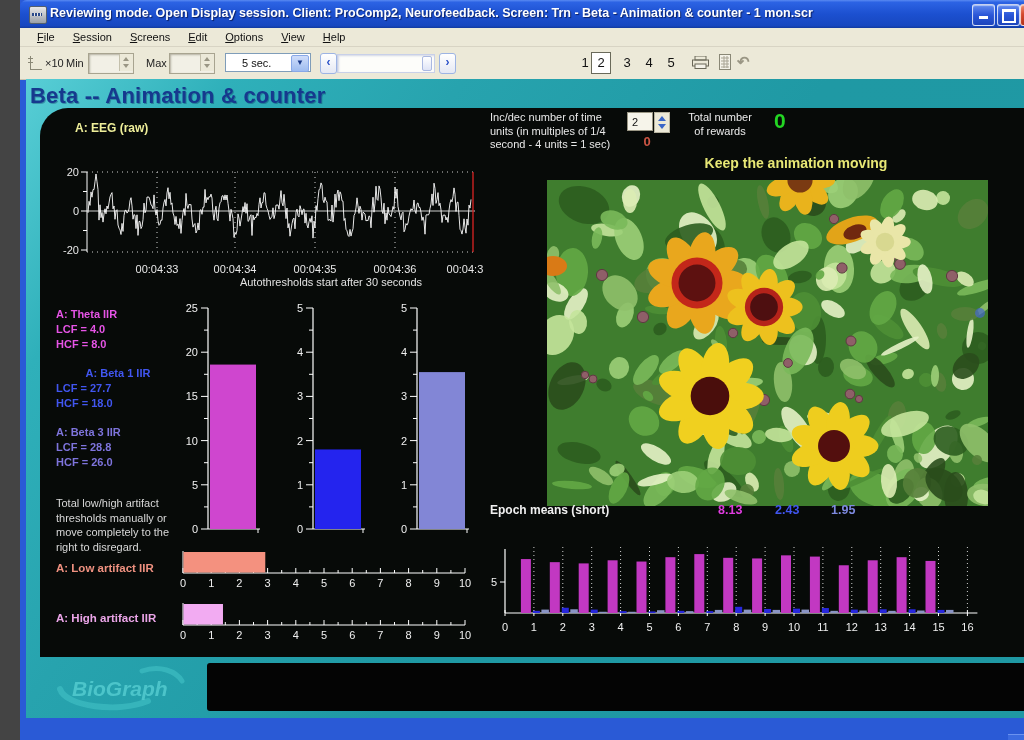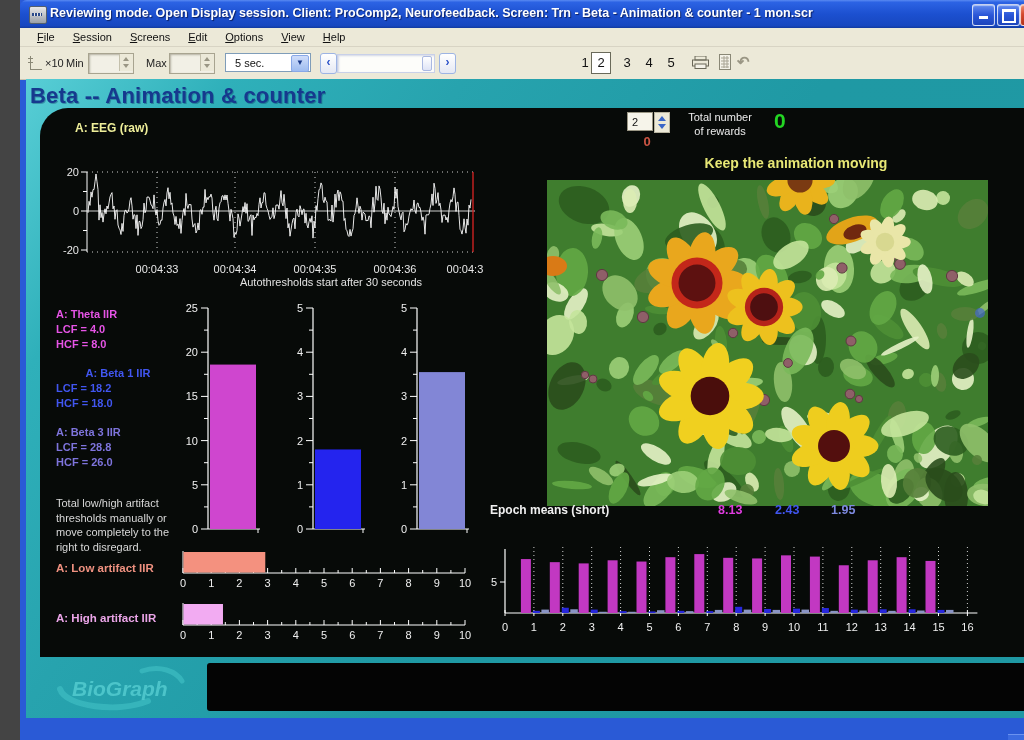--- a/index.html
+++ b/index.html
@@ -37,21 +37,21 @@
   .menu-item u{text-decoration:underline;}
   #toolbar{left:0;top:47px;width:1024px;height:32px;background:#ece9d8;border-bottom:1px solid #c8c4b4;}
   .tb-label{font-size:11px;color:#222;top:10px;}
   #axis-icon{left:10px;top:9px;width:11px;height:13px;border-left:1px solid #8a8876;border-bottom:1px solid #8a8876;}
   #axis-icon:before{content:"";position:absolute;left:-3px;top:2px;width:5px;height:1px;background:#8a8876;box-shadow:0 4px 0 #8a8876;}
   .spinbox{top:6px;width:44px;height:19px;background:#f2f0e6;border:1px solid #a8a490;
     box-shadow:inset 1px 1px 2px rgba(120,115,95,.5);}
   .spin-arrows{position:absolute;right:0;top:0;width:13px;height:17px;background:#ece9d8;border-left:1px solid #c4c0ac;}
   .spin-arrows:before{content:"";position:absolute;left:3px;top:3px;border-left:3px solid transparent;border-right:3px solid transparent;border-bottom:4px solid #9a9684;}
   .spin-arrows:after{content:"";position:absolute;left:3px;bottom:3px;border-left:3px solid transparent;border-right:3px solid transparent;border-top:4px solid #9a9684;}
-  #interval-select{left:205px;top:6px;width:86px;height:19px;background:#fff;border:1px solid #7f9db9;font-size:11px;color:#111;line-height:18px;padding-left:9px;box-sizing:border-box;}
+  #interval-select{left:205px;top:6px;width:86px;height:19px;background:#fff;border:1px solid #7f9db9;font-size:11px;color:#111;line-height:18px;padding-left:16px;box-sizing:border-box;}
   #interval-arrow{position:absolute;right:1px;top:1px;width:16px;height:15px;
     background:linear-gradient(#cfddfa,#9ebcf0);border:1px solid #88a8e8;border-radius:2px;
     color:#1a3a8a;font-size:8px;text-align:center;line-height:14px;}
   .scrollbtn{top:6px;width:15px;height:19px;background:linear-gradient(#ffffff,#e4e8f4);
     border:1px solid #9db4e4;border-radius:3px;color:#2a50c8;font-weight:bold;font-size:12px;
     text-align:center;line-height:17px;}
   #scroll-track{left:317px;top:7px;width:96px;height:17px;background:#fdfdfa;border:1px solid #c8d0e8;box-shadow:inset 1px 1px 2px rgba(150,160,200,.4);}
   #scroll-thumb{position:absolute;right:2px;top:1px;width:8px;height:13px;background:linear-gradient(#fff,#dfe4f6);border:1px solid #aab8e0;border-radius:2px;}
   .page-num{top:8px;font-size:13px;color:#111;width:18px;text-align:center;}
   .page-num.active{top:5px;background:#fff;border:1px solid #6a6a5a;height:20px;line-height:20px;}
@@ -191,20 +191,23 @@
         <line x1="257" y1="7" x2="257" y2="87" stroke="#cfcfcf" stroke-width="1" stroke-dasharray="1,4"></line>
         <text x="257" y="108" fill="#e8e8e8" font-size="11" text-anchor="middle">00:04:35</text>
         <line x1="337" y1="7" x2="337" y2="87" stroke="#cfcfcf" stroke-width="1" stroke-dasharray="1,4"></line>
         <text x="337" y="108" fill="#e8e8e8" font-size="11" text-anchor="middle">00:04:36</text>
         <text x="410" y="108" fill="#e8e8e8" font-size="11" text-anchor="middle">00:04:37</text>
         <line x1="415" y1="7" x2="415" y2="87" stroke="#cc2222" stroke-width="1.4"></line>
         <polyline points="30,47.9 31,36.3 32,40.4 33,26.9 34,32.2 35,24.5 36,24.6 37,16.8 38,9.0 39,16.8 40,24.6 41,55.1 42,39.8 43,52.7 44,47.4 45,57.1 46,49.0 47,43.8 48,48.8 49,41.0 50,43.8 51,38.1 52,32.0 53,29.3 54,27.6 55,43.8 56,41.0 57,54.3 58,45.7 59,44.7 60,60.0 61,63.2 62,64.9 63,69.5 64,58.4 65,66.4 66,50.6 67,45.4 68,45.3 69,48.1 70,46.8 71,44.0 72,35.7 73,32.7 74,40.9 75,54.2 76,49.6 77,50.3 78,63.6 79,49.8 80,70.4 81,56.3 82,56.5 83,63.6 84,61.5 85,54.7 86,38.1 87,47.8 88,45.2 89,32.0 90,32.1 91,32.1 92,35.5 93,39.9 94,40.7 95,43.7 96,29.9 97,44.2 98,50.1 99,44.6 100,55.8 101,60.3 102,59.2 103,54.9 104,55.3 105,43.1 106,37.4 107,34.5 108,40.9 109,28.0 110,22.7 111,33.8 112,27.3 113,39.5 114,37.9 115,48.0 116,51.0 117,59.5 118,51.4 119,60.5 120,59.1 121,63.7 122,53.6 123,68.4 124,55.7 125,47.6 126,43.5 127,50.5 128,28.4 129,40.5 130,43.5 131,39.2 132,39.9 133,39.5 134,54.0 135,62.1 136,59.8 137,58.5 138,68.0 139,65.4 140,57.9 141,65.0 142,45.4 143,44.6 144,49.3 145,42.1 146,42.2 147,24.4 148,37.9 149,32.4 150,34.7 151,31.6 152,32.1 153,29.1 154,33.1 155,48.1 156,55.2 157,45.9 158,41.2 159,53.6 160,55.8 161,43.1 162,37.8 163,36.8 164,31.0 165,30.6 166,35.0 167,29.9 168,35.0 169,30.0 170,38.3 171,45.9 172,56.1 173,44.3 174,48.6 175,53.4 176,72.4 177,67.8 178,69.4 179,65.3 180,48.9 181,53.0 182,61.1 183,55.1 184,48.5 185,41.6 186,47.0 187,37.5 188,48.3 189,38.7 190,56.4 191,55.5 192,51.1 193,49.7 194,70.5 195,50.1 196,54.9 197,52.3 198,52.8 199,48.4 200,50.7 201,39.3 202,32.8 203,43.0 204,37.7 205,37.4 206,27.7 207,28.1 208,39.9 209,43.4 210,45.8 211,50.5 212,54.4 213,52.8 214,51.4 215,42.8 216,53.6 217,49.5 218,40.0 219,40.2 220,39.9 221,44.2 222,34.9 223,25.6 224,37.7 225,40.9 226,29.3 227,40.6 228,53.6 229,43.0 230,62.9 231,58.5 232,71.2 233,64.9 234,58.7 235,54.1 236,53.1 237,63.8 238,47.2 239,44.1 240,50.6 241,51.9 242,40.7 243,44.3 244,49.7 245,44.7 246,43.9 247,58.1 248,48.3 249,60.0 250,63.0 251,56.8 252,53.4 253,57.4 254,50.8 255,73.1 256,56.1 257,62.8 258,40.6 259,45.4 260,33.6 261,24.9 262,23.6 263,17.9 264,20.3 265,34.8 266,37.7 267,32.2 268,35.9 269,37.0 270,55.4 271,54.8 272,54.6 273,56.1 274,40.0 275,57.1 276,47.0 277,29.1 278,42.4 279,29.1 280,25.0 281,35.7 282,26.8 283,29.2 284,35.9 285,36.2 286,55.5 287,53.4 288,64.3 289,65.8 290,70.3 291,71.5 292,64.4 293,71.1 294,66.9 295,63.7 296,50.6 297,48.4 298,42.9 299,32.8 300,41.0 301,48.4 302,41.2 303,44.4 304,55.1 305,47.2 306,47.8 307,49.1 308,56.0 309,55.2 310,55.7 311,50.9 312,51.7 313,62.8 314,44.6 315,32.2 316,47.2 317,38.2 318,21.2 319,34.3 320,35.4 321,20.9 322,24.0 323,32.8 324,46.0 325,48.6 326,38.2 327,58.8 328,47.7 329,55.2 330,42.2 331,49.0 332,49.9 333,51.6 334,46.8 335,41.5 336,44.4 337,22.4 338,33.3 339,24.0 340,41.7 341,46.4 342,51.0 343,54.9 344,48.5 345,47.2 346,66.8 347,64.7 348,58.6 349,60.1 350,57.9 351,51.1 352,46.8 353,43.7 354,45.3 355,43.8 356,35.0 357,45.6 358,48.5 359,38.7 360,37.9 361,42.5 362,42.4 363,47.2 364,55.4 365,51.9 366,56.2 367,69.2 368,50.1 369,49.6 370,50.1 371,49.3 372,43.4 373,39.0 374,28.9 375,40.5 376,18.2 377,23.4 378,38.4 379,34.6 380,27.6 381,40.7 382,38.2 383,44.9 384,57.5 385,50.2 386,50.2 387,50.0 388,55.0 389,52.3 390,57.4 391,45.3 392,38.2 393,34.6 394,36.9 395,31.7 396,22.9 397,29.3 398,46.5 399,37.4 400,37.1 401,50.5 402,64.3 403,65.6 404,69.1 405,63.9 406,53.8 407,62.2 408,68.2 409,54.0 410,60.2 411,40.1 412,43.1 413,34.4" fill="none" stroke="#ffffff" stroke-width="0.9"></polyline>
       </svg>
     <div class="abs" id="eeg-note">Autothresholds start after 30 seconds</div>
 
+    <div class="abs" id="counter-info">Inc/dec number of time
+units (in multiples of 1/4
+second - 4 units = 1 sec)</div>
     <div class="abs" id="units-spin">2</div>
     <div class="abs" id="units-arrows"></div>
     <div class="abs" id="dec-count" style="color: rgb(204, 85, 68);">0</div>
     <div class="abs" id="rewards-label">Total number
 of rewards</div>
     <div class="abs" id="rewards-value" style="color: rgb(35, 213, 35);">0</div>
     <div class="abs" id="anim-prompt">Keep the animation moving</div>
 
     <svg class="abs" id="flower-img" viewBox="0 0 441 326" aria-label="video frame: green flower field with yellow and red blossoms">
         <rect x="0" y="0" width="441" height="326" fill="#3f7d2e"></rect>
@@ -461,21 +464,21 @@
         <circle cx="287" cy="266" r="15.959999999999999" fill="#530f0e"></circle>
         <circle cx="433" cy="133" r="5" fill="#4466cc" opacity="0.7"></circle>
       </svg>
 
     <div class="abs" id="sidebar">
         <div class="sb-line" style="color: rgb(230, 84, 230);">A: Theta IIR</div>
         <div class="sb-line" style="color: rgb(230, 84, 230);">LCF = 4.0</div>
         <div class="sb-line" style="color: rgb(230, 84, 230);">HCF = 8.0</div>
         <div class="sb-gap"></div>
         <div class="sb-line" style="color: rgb(65, 86, 240); text-align: center;">A: Beta 1 IIR</div>
-        <div class="sb-line" style="color: rgb(65, 86, 240);">LCF = 18.2</div>
+        <div class="sb-line" style="color: rgb(65, 86, 240);">LCF = 27.7</div>
         <div class="sb-line" style="color: rgb(65, 86, 240);">HCF = 18.0</div>
         <div class="sb-gap"></div>
         <div class="sb-line" style="color: rgb(126, 116, 220);">A: Beta 3 IIR</div>
         <div class="sb-line" style="color: rgb(126, 116, 220);">LCF = 28.8</div>
         <div class="sb-line" style="color: rgb(126, 116, 220);">HCF = 26.0</div>
         <div class="sb-gap"></div>
         <div id="sidebar-note">Total low/high artifact thresholds manually or move completely to the right to disregard.</div>
         <div id="low-label" style="color: rgb(239, 145, 128);">A: Low artifact IIR</div>
         <div id="high-label" style="color: rgb(235, 165, 232);">A: High artifact IIR</div>
       </div>

